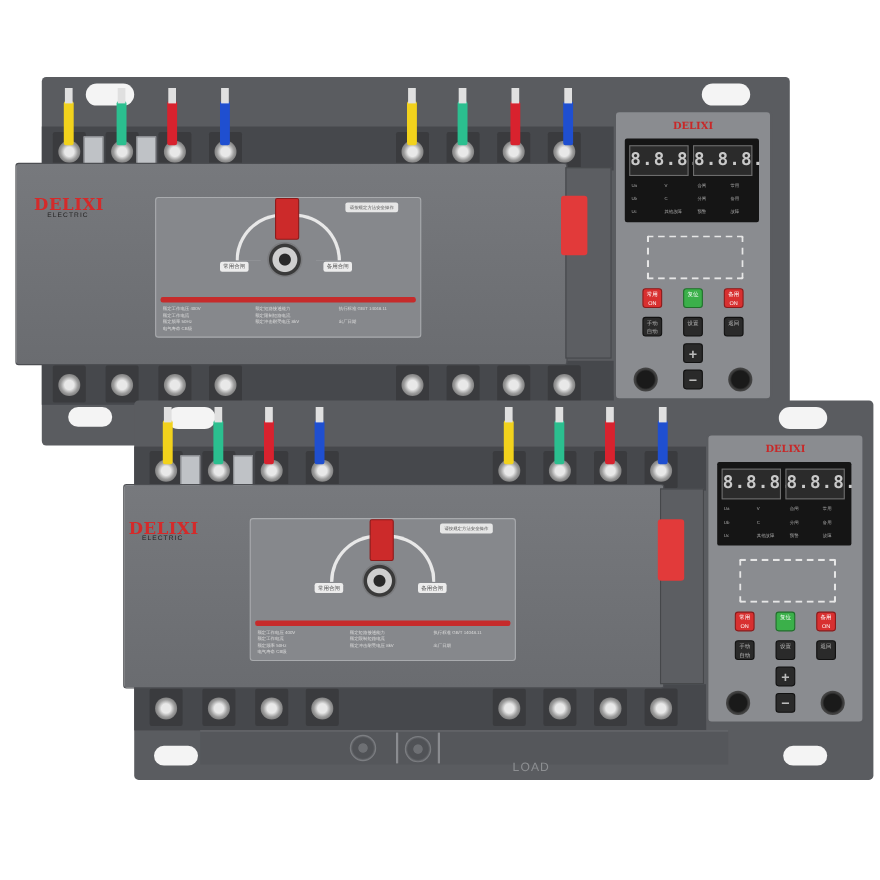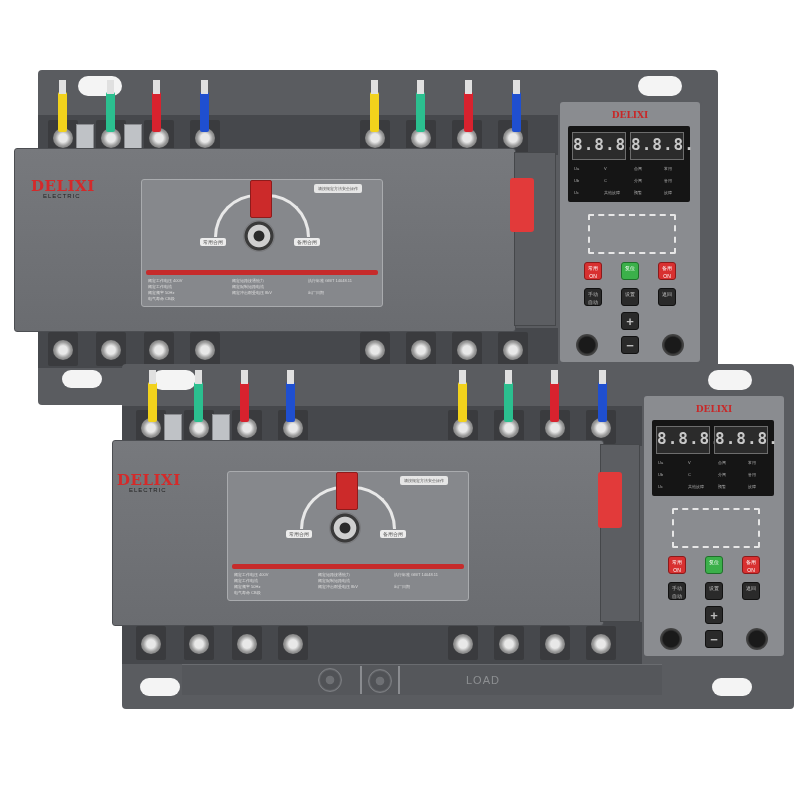--- a/index.html
+++ b/index.html
@@ -346,14 +346,14 @@
     <div class="btn dark big" style="left:61px;top:210px;">+</div>
     <div class="btn dark big" style="left:61px;top:234px;">−</div>
     <div class="port" style="left:16px;top:232px;"></div>
     <div class="port" style="left:102px;top:232px;"></div>
   </div>
 
   <div style="position:absolute;left:60px;top:300px;width:480px;height:30px;background:#55575b;border-top:1px solid #6a6c70;"></div>
   <div class="bolt" style="left:196px;top:304px;"></div>
   <div style="position:absolute;left:238px;top:302px;width:36px;height:28px;border-left:2px solid #8a8c90;border-right:2px solid #8a8c90;"></div>
   <div class="bolt" style="left:246px;top:305px;"></div>
-  <div class="bot-label" style="left:344px;top:310px;">LOAD</div>
+  <div class="bot-label" style="left:344px;top:328px;">LOAD</div>
 </div>
 
 </body></html>

